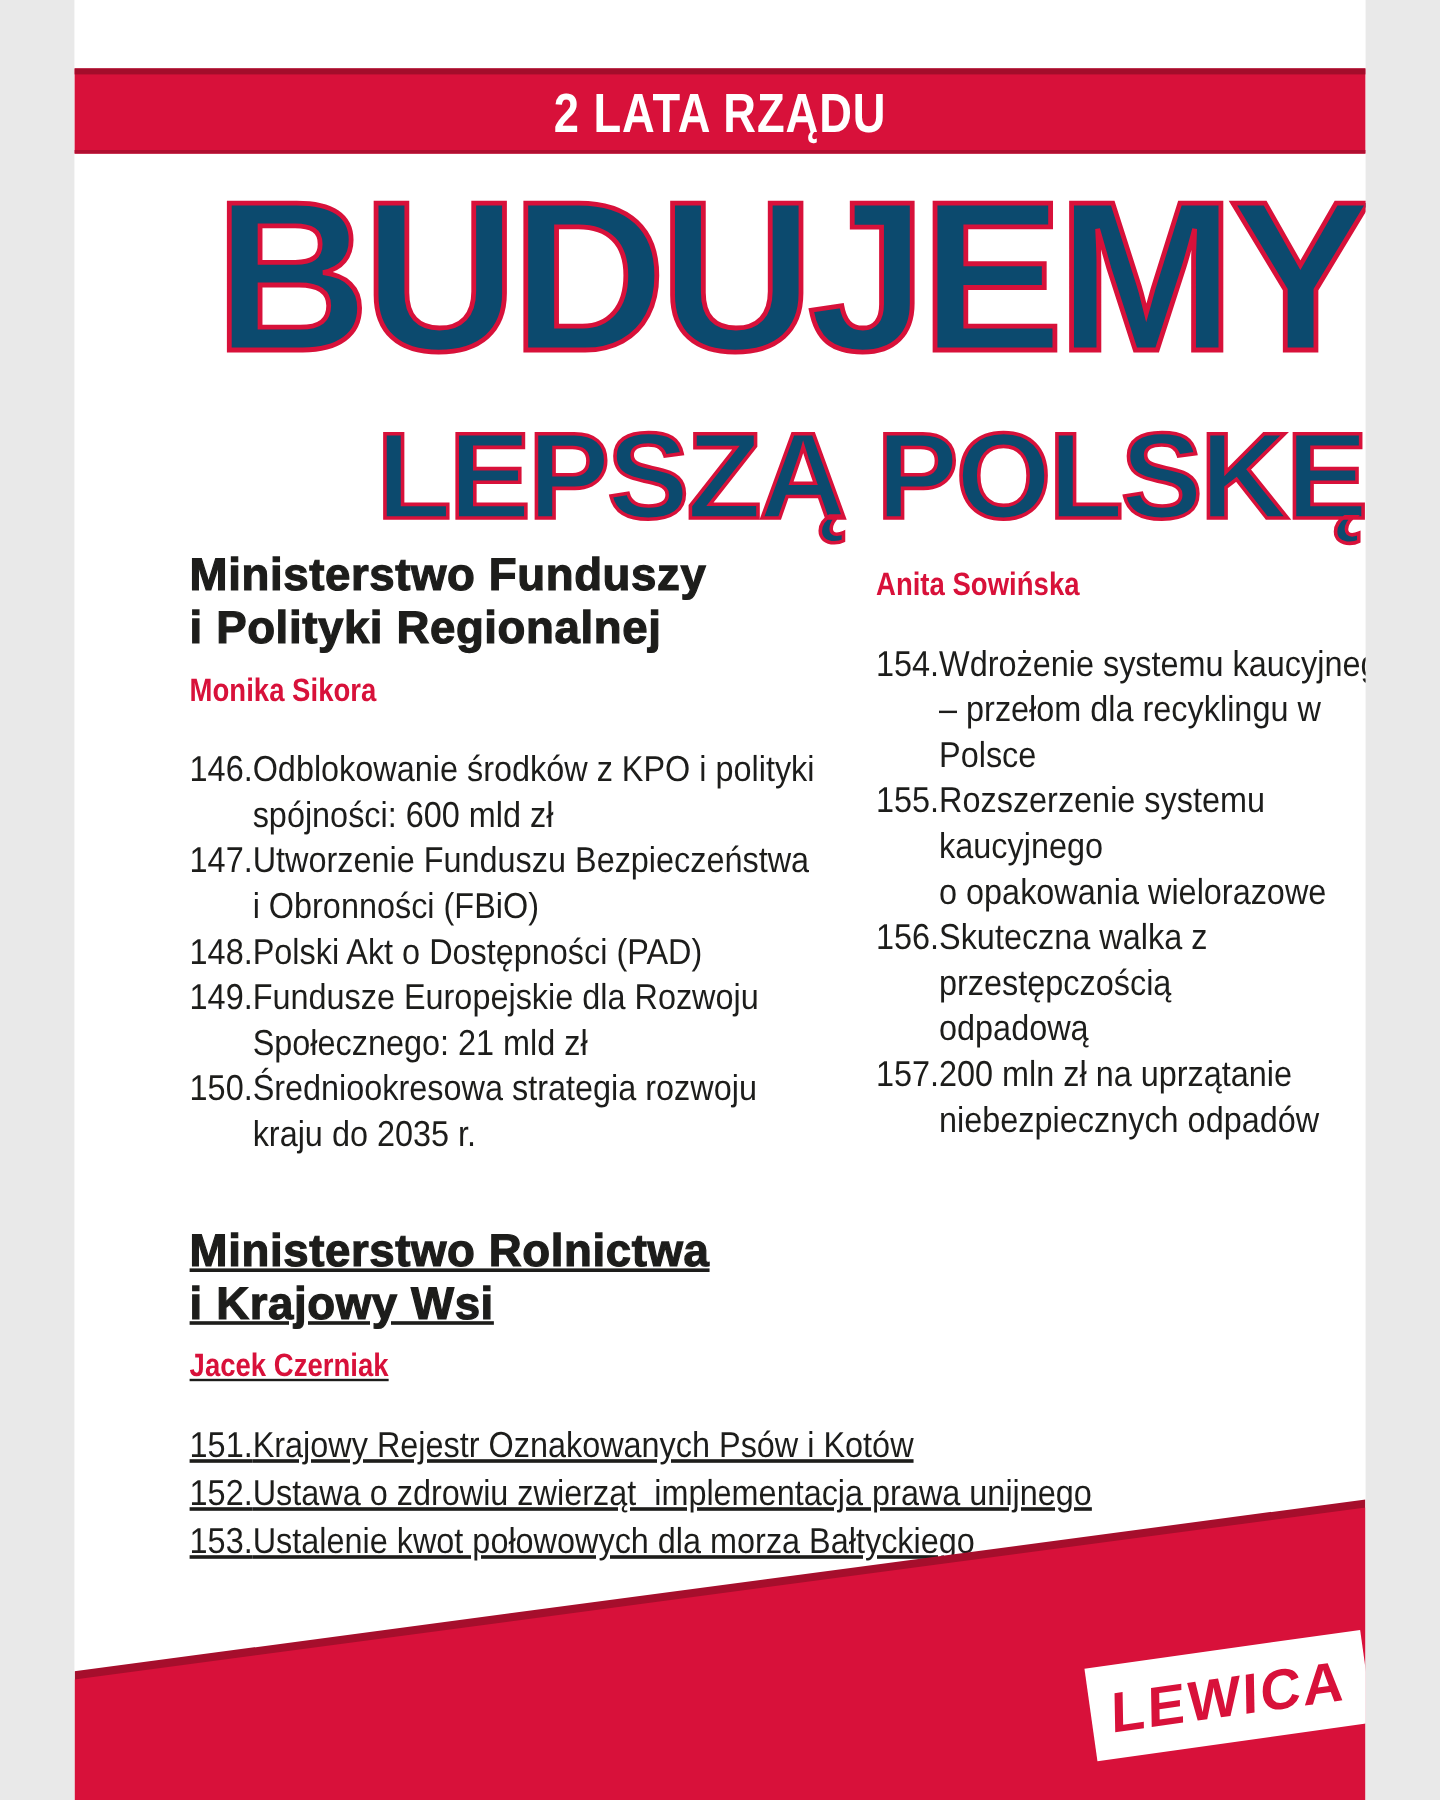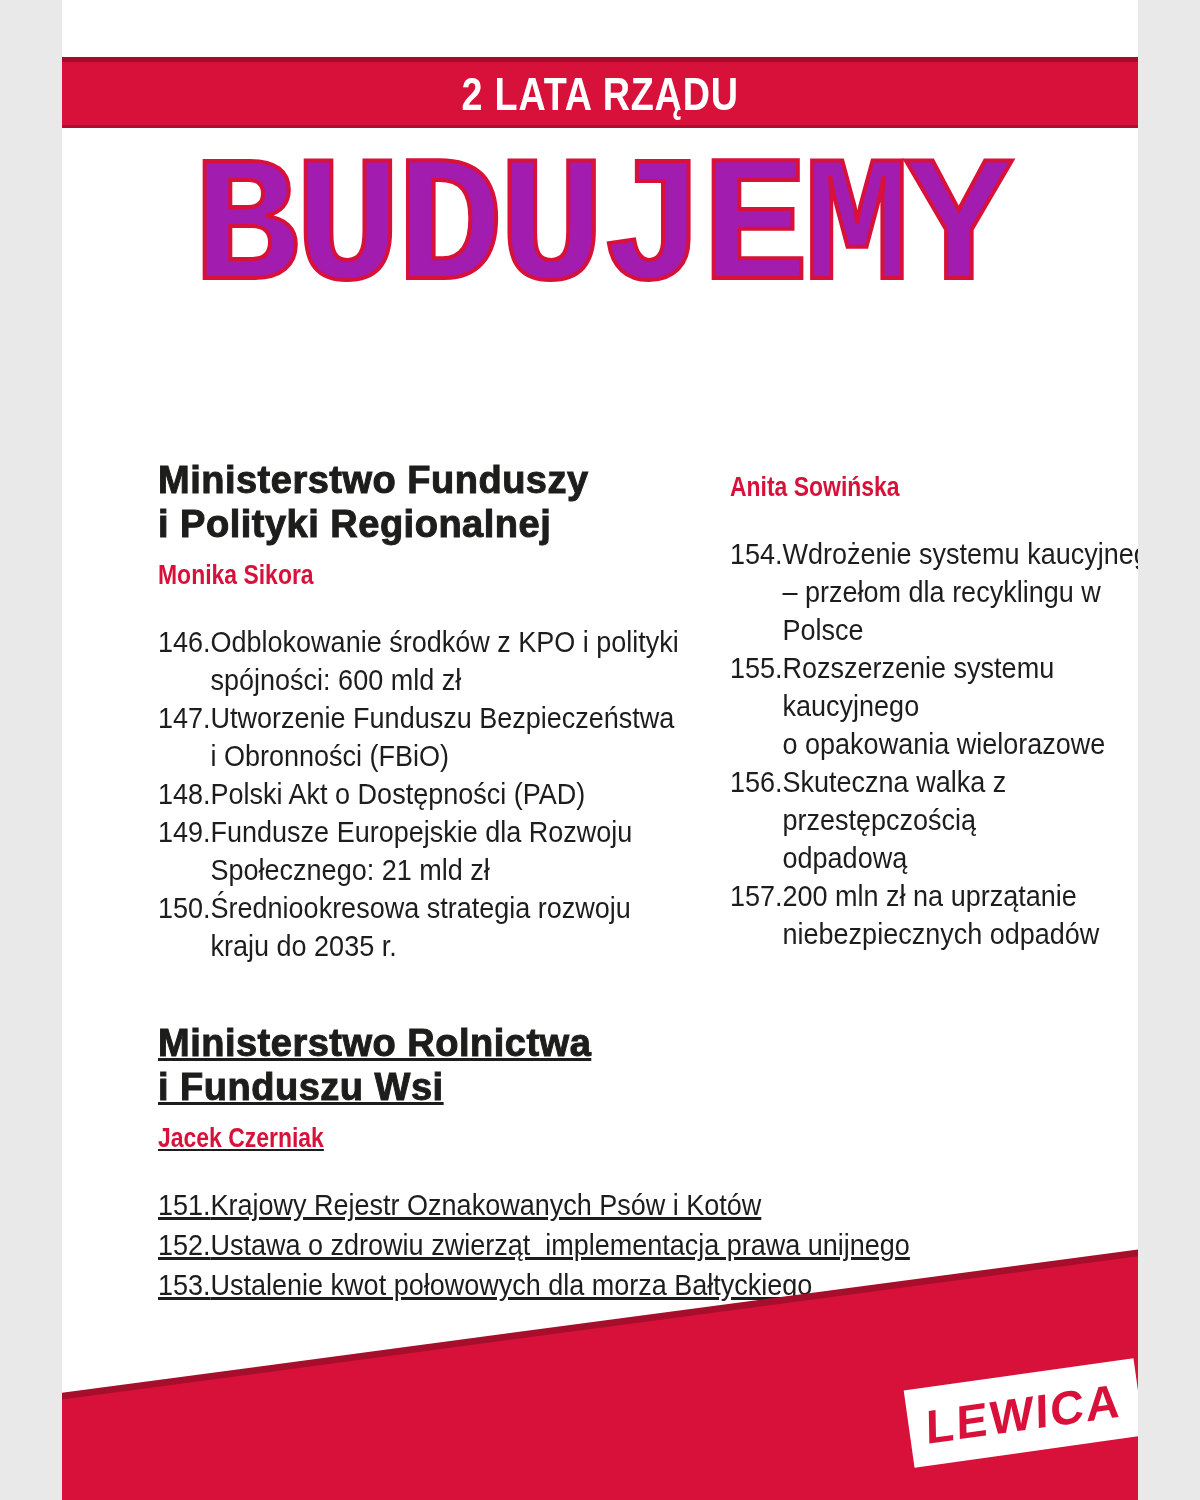--- a/index.html
+++ b/index.html
@@ -14,22 +14,22 @@
     background:#d8113a;box-sizing:border-box;
     border-top:5px solid #a30d2b;border-bottom:3px solid #b10e31;
     display:flex;align-items:center;justify-content:center;
   }
   .top-banner .label{
     color:#ffffff;font-size:46px;font-weight:bold;letter-spacing:1px;
     transform:scaleX(0.82);white-space:nowrap;
   }
   
   .main-title{
-    position:absolute;left:0;top:142px;width:100%;text-align:center;
-    color:#a21caf;font-weight:bold;line-height:1;font-family:Liberation Mono, monospace;
+    position:absolute;left:0;top:142px;width:100%;text-align:right;
+    color:#0c4a6e;font-weight:bold;line-height:1;
   }
   .main-title .line1{
     font-size:178px;letter-spacing:-5px;
     -webkit-text-stroke:4px #d8113a;
   }
   .main-title .line2{
     margin-top:26px;font-size:102px;letter-spacing:-2px;
     -webkit-text-stroke:3px #d8113a;
   }
   
@@ -87,20 +87,21 @@
 <body>
 
 <div class="page">
 
   <div class="top-banner">
     <div class="label">2 LATA RZĄDU</div>
   </div>
 
   <div class="main-title">
     <div class="line1">BUDUJEMY</div>
+    <div class="line2">LEPSZĄ POLSKĘ</div>
   </div>
 
   <div class="columns">
 
     <div class="section">
       <div class="sec-title"><span>Ministerstwo Funduszy</span><br><span>i Polityki Regionalnej</span></div>
       <div class="minister">Monika Sikora</div>
       <div class="list">
           <div class="item">
             <span class="num">146.</span>
@@ -149,21 +150,21 @@
           </div>
           <div class="item">
             <span class="num">157.</span>
             <span class="txt">200 mln zł na uprzątanie
 niebezpiecznych odpadów</span>
           </div>
         </div>
     </div>
 
     <div class="section full">
-      <div class="sec-title"><span>Ministerstwo Rolnictwa</span><br><span>i Funduszu Wsi</span></div>
+      <div class="sec-title"><span>Ministerstwo Rolnictwa</span><br><span>i Krajowy Wsi</span></div>
       <div class="minister">Jacek Czerniak</div>
       <div class="list">
           <div class="item">
             <span class="num">151.</span>
             <span class="txt">Krajowy Rejestr Oznakowanych Psów i Kotów</span>
           </div>
           <div class="item">
             <span class="num">152.</span>
             <span class="txt">Ustawa o zdrowiu zwierząt &nbsp;implementacja prawa unijnego</span>
           </div>

